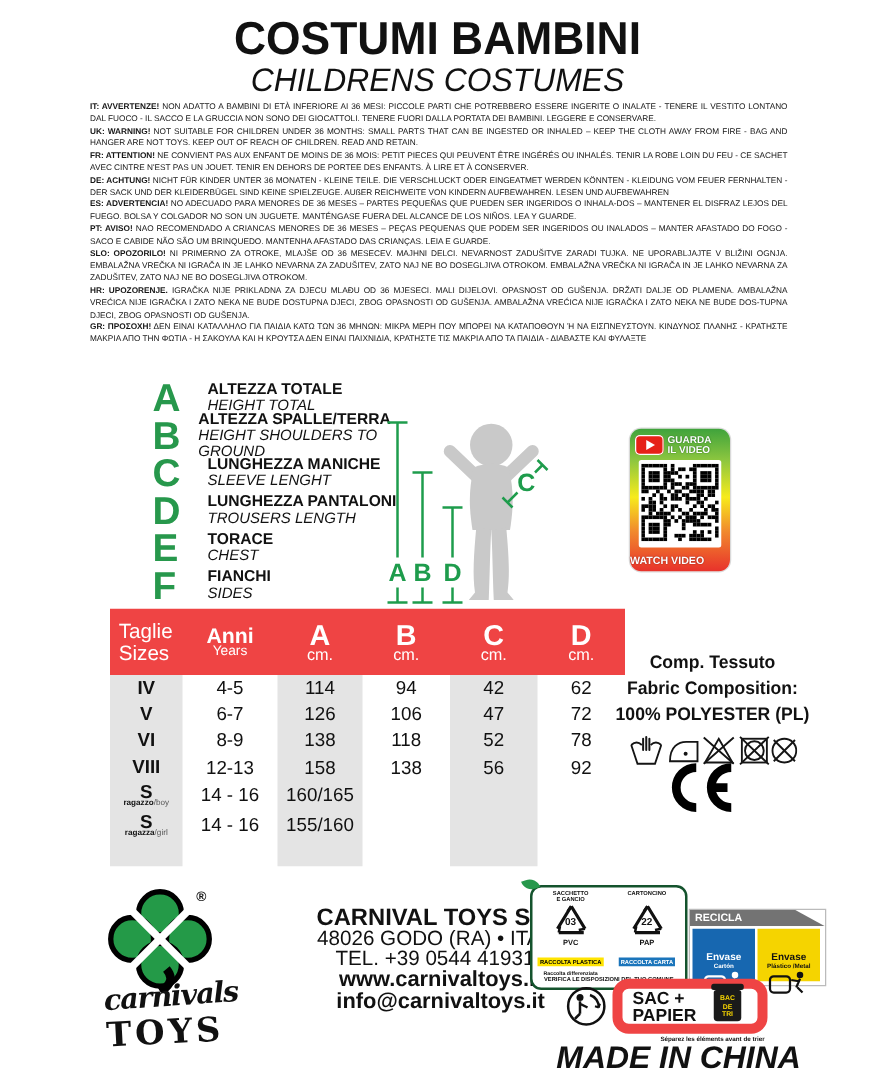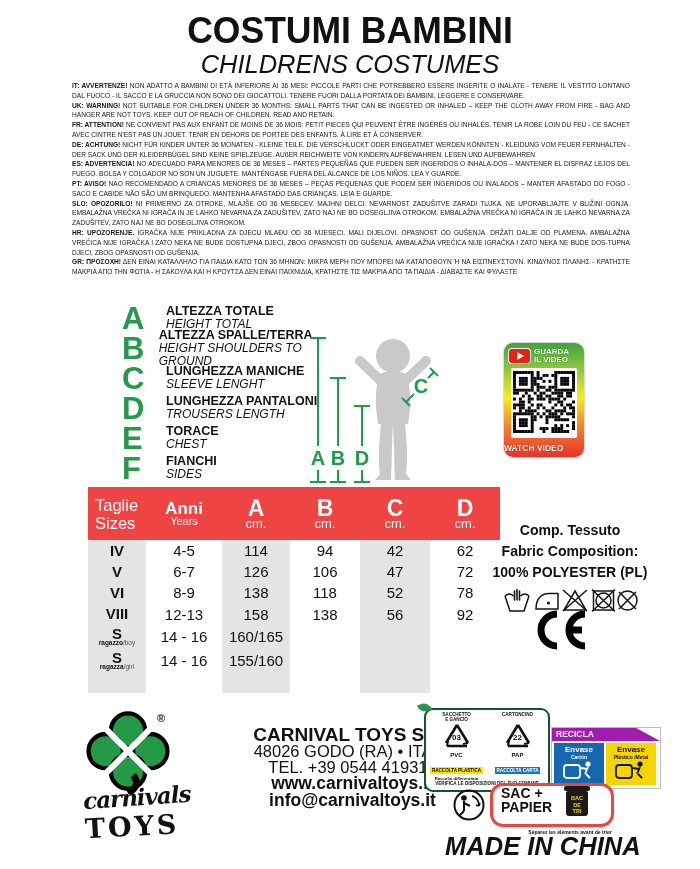--- a/index.html
+++ b/index.html
@@ -90,33 +90,33 @@
       font-size:8px;font-weight:bold;}
   .rp1-mat{font-size:6px;font-weight:bold;line-height:6px;}
   .strip{display:inline-block;font-size:4.6px;font-weight:bold;padding:1px 2px;margin-top:1px;}
   .strip-y{background:#FFE400;color:#000;}
   .strip-b{background:#1B75BB;color:#fff;}
   .rp1-note1{font-size:4.2px;font-weight:bold;text-align:center;line-height:5px;}
   .rp1-note2{font-size:4.6px;font-weight:bold;text-align:center;line-height:6px;}
   
   .recicla{position:absolute;left:552px;top:728px;width:108px;height:60px;background:#fff;
       box-shadow:0 0 0 1px #bbb;}
-  .rec-head{position:absolute;left:0;top:0;width:100%;height:13px;background:#a21caf;color:#fff;
+  .rec-head{position:absolute;left:0;top:0;width:100%;height:13px;background:#737373;color:#fff;
       font-size:8.5px;font-weight:bold;padding-left:4px;box-sizing:border-box;line-height:13px;
       clip-path:polygon(0 0,78% 0,100% 100%,0 100%);}
   .rec-body{position:absolute;left:2px;top:15px;display:flex;gap:2px;}
   .rec-box{width:50px;height:42px;text-align:center;position:relative;}
   .rec-blue{background:#1767B0;color:#fff;}
   .rec-yellow{background:#F5D400;color:#111;}
-  .rec-l1{font-size:8px;font-weight:bold;line-height:9px;padding-top:2px;}
+  .rec-l1{font-size:8px;font-weight:bold;line-height:9px;padding-top:18px;}
   .rec-l2{font-size:5px;line-height:6px;font-weight:bold;}
   
   .triman{position:absolute;left:452px;top:788px;}
-  .sac{position:absolute;left:490px;top:783px;width:124px;height:44px;border:3px solid #ef4444;
-      border-radius:13px;background:#fff;display:flex;align-items:flex-start;box-sizing:border-box;}
+  .sac{position:absolute;left:490px;top:783px;width:124px;height:44px;border:8px solid #ef4444;
+      border-radius:13px;background:#fff;display:flex;align-items:flex-end;box-sizing:border-box;}
   .sac-text{font-size:14px;font-weight:bold;line-height:14px;padding-left:8px;width:62px;}
   .bin{position:relative;width:28px;height:32px;}
   .bin-lid{position:absolute;left:1px;top:0;width:26px;height:5px;background:#1a1a1a;border-radius:2px;}
   .bin-body{position:absolute;left:3px;top:5px;width:22px;height:25px;background:#1a1a1a;
       border-radius:2px 2px 3px 3px;color:#F5D400;font-size:5.5px;font-weight:bold;line-height:6.5px;
       text-align:center;padding-top:4px;box-sizing:border-box;}
   .sac-note{position:absolute;left:505px;top:829px;width:130px;font-size:5px;font-weight:bold;
       text-align:center;}
   .madein{position:absolute;left:447px;top:832px;font-size:25px;font-weight:bold;
       font-style:italic;letter-spacing:0px;transform:scaleX(1.02);}

